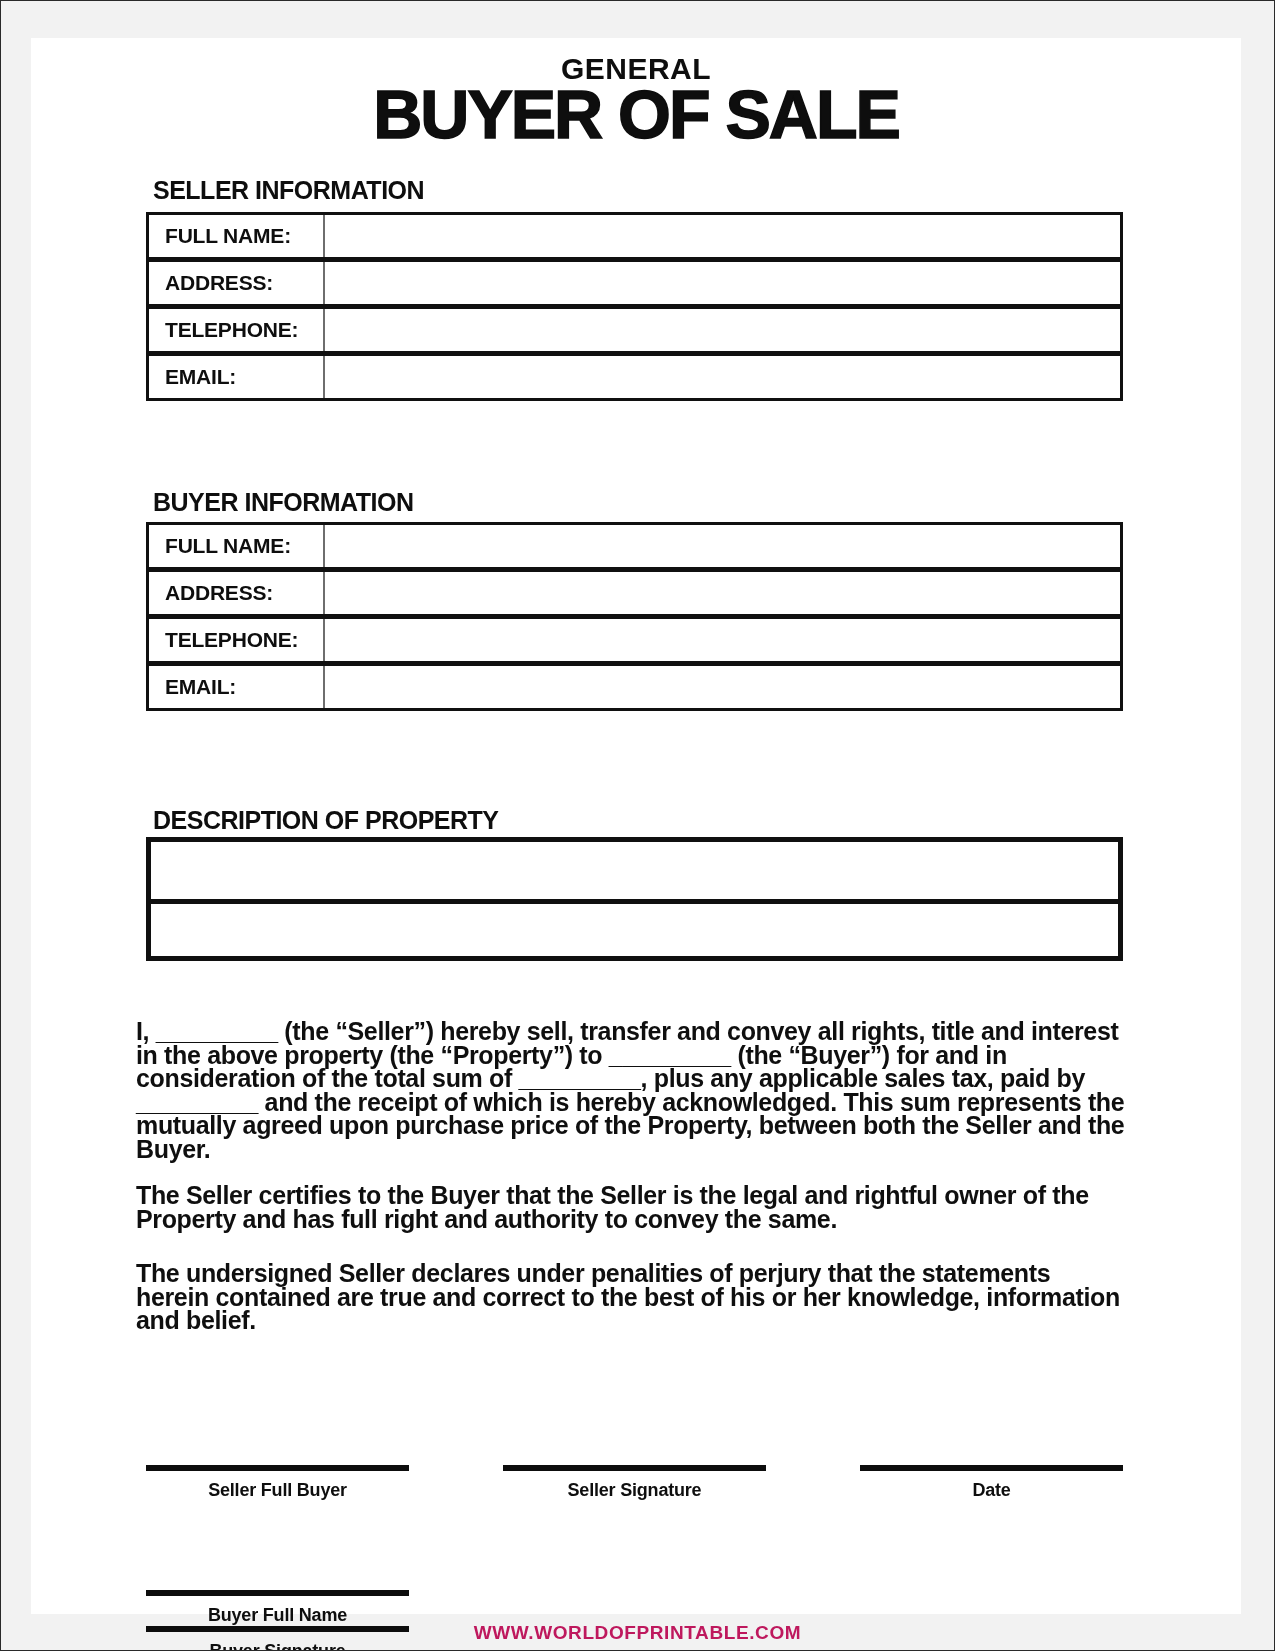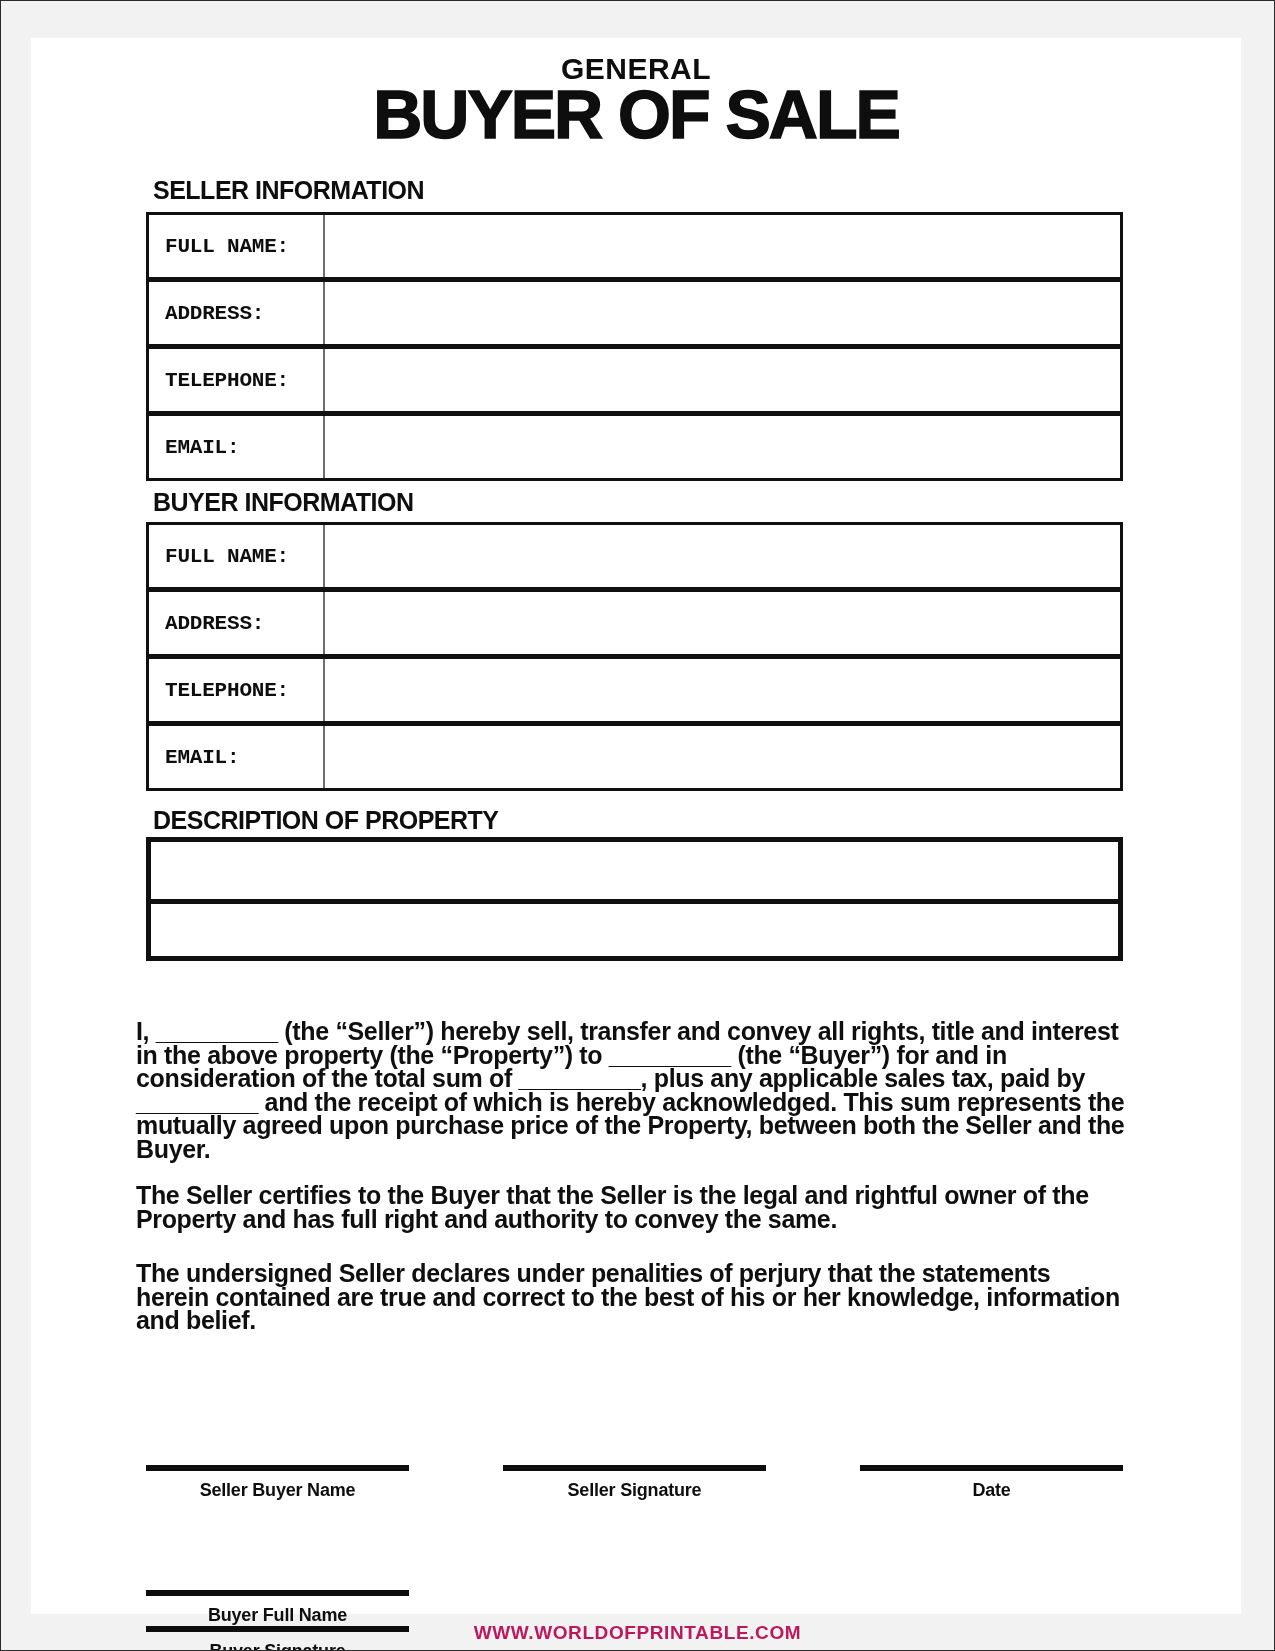--- a/index.html
+++ b/index.html
@@ -64,23 +64,22 @@
     position: absolute;
     left: 115px;
     width: 977px;
     box-sizing: border-box;
     border: 3px solid #101010;
   }
   .table-seller { top: 174px; }
   .table-buyer  { top: 484px; }
   .info-row {
     display: flex;
-    height: 62px;
+    height: 42px;
     border-top: 5px solid #101010;
-    font-family: Liberation Mono, monospace;
   }
   .info-row:first-child { border-top: none; }
   .info-label {
     width: 176px;
     box-sizing: border-box;
     padding-left: 16px;
     border-right: 2px solid #6e6e6e;
     display: flex;
     align-items: center;
     font-size: 21px;
@@ -203,21 +202,21 @@
     <div class="desc-row-2"></div>
   </div>
 
   <div class="paragraph p1">I, _________ (the “Seller”) hereby sell, transfer and convey all rights, title and interest in the above property (the “Property”) to _________  (the “Buyer”) for and in consideration of the total sum of _________, plus any applicable sales tax, paid by _________ and the receipt of which is hereby acknowledged. This sum represents the mutually agreed upon purchase price of the Property, between both the Seller and the Buyer.</div>
   <div class="paragraph p2">The Seller certifies to the Buyer that the Seller is the legal and rightful owner of the Property and has full right and authority to convey the same.</div>
   <div class="paragraph p3">The undersigned Seller declares under penalities of perjury that the statements herein contained are true and correct to the best of his or her knowledge, information and belief.</div>
 
   <div class="sig-row sig-row-1">
     <div class="sig-col">
       <div class="sig-line"></div>
-      <div class="sig-label">Seller Buyer Name</div>
+      <div class="sig-label">Seller Full Buyer</div>
     </div>
     <div class="sig-col">
       <div class="sig-line"></div>
       <div class="sig-label">Seller Signature</div>
     </div>
     <div class="sig-col">
       <div class="sig-line"></div>
       <div class="sig-label">Date</div>
     </div>
   </div>

